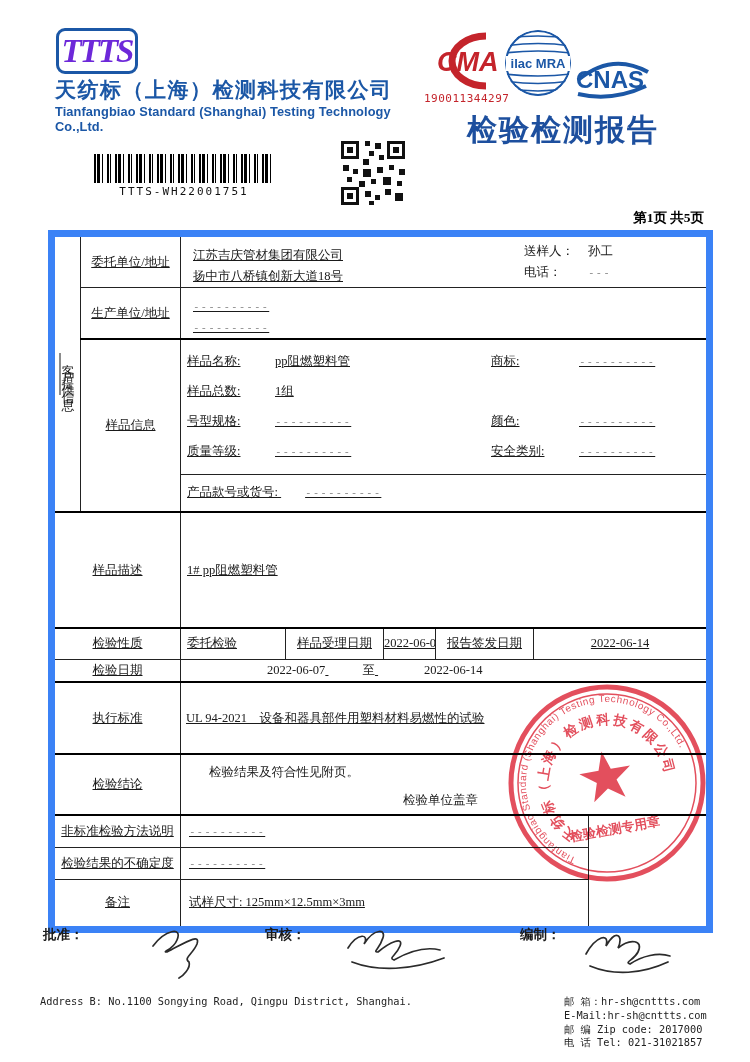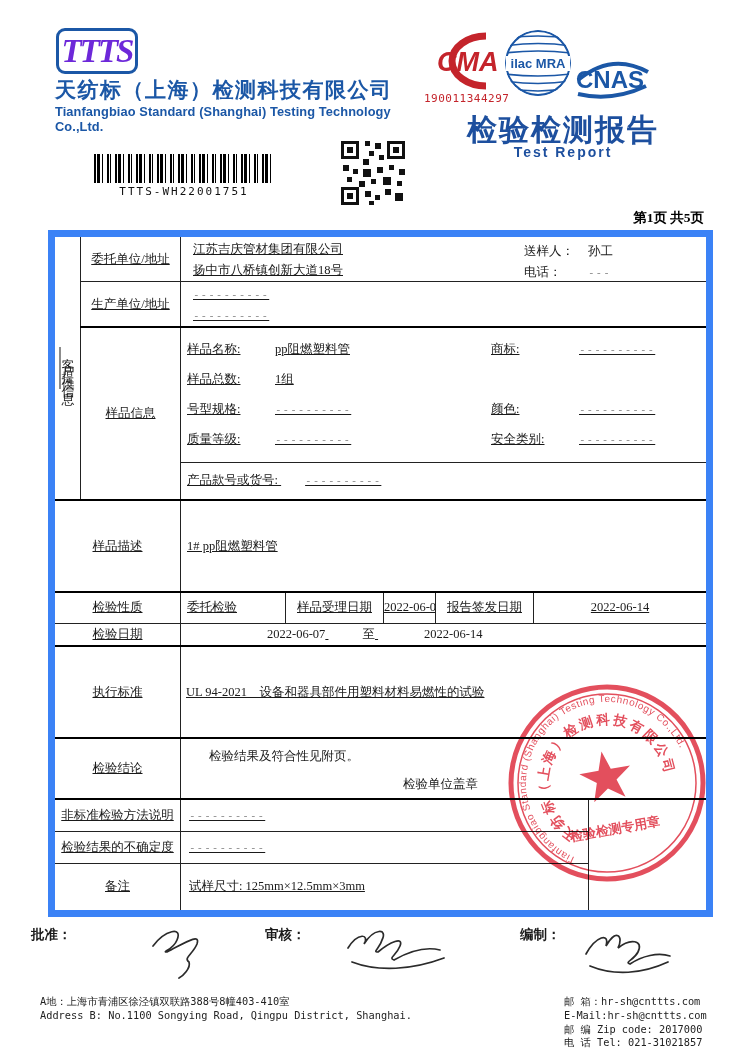--- a/index.html
+++ b/index.html
@@ -38,21 +38,21 @@
   table.report { position:absolute; left:48px; top:230px; width:658px; border-collapse:collapse; table-layout:fixed;
     border:7px solid #3b82f6;text-decoration:underline; }
   table.report td { border:1px solid #222; font-size:12.5px; vertical-align:middle; overflow:hidden; }
   tr.sec > td { border-top:2px solid #000; }
   td.vlabel { text-align:center; }
   .vtext { writing-mode:vertical-rl; letter-spacing:7px; font-size:13px; margin:0 auto; }
   td.flabel { text-align:center; }
   .pl { padding-left:12px; }
   .dash { color:#8a8a8a; letter-spacing:1px; font-family:"DejaVu Sans Mono",monospace; font-size:11px; }
   .cell-rel { position:relative; }
-  .two-line { line-height:21px; padding-top:2px; }
+  .two-line { line-height:21px; padding-top:8px; }
   .sender-block { position:absolute; left:343px; top:4px; line-height:21px; }
   .sender-block .lab { display:inline-block; width:58px; }
   .sender-block .val { display:inline-block; margin-left:6px; }
 
   .si-grid { display:grid; grid-template-columns:88px 216px 88px auto; padding:6px 0 6px 6px; height:100%;
     align-content:space-between; row-gap:0; }
   .si-grid > div { height:30px; display:flex; align-items:center; }
   .prod-row { padding-left:6px; }
   .prod-row .dash { margin-left:24px; }
 
@@ -120,21 +120,20 @@
 
   <div class="cnas-wrap">
     <svg width="76" height="50" viewBox="0 0 76 50">
       <path d="M4 30 Q38 2 74 22" fill="none" stroke="#1b57a6" stroke-width="4"></path>
       <text x="2" y="38" fill="#1b57a6" font-size="24" font-weight="bold" font-family="Liberation Sans,sans-serif">CNAS</text>
       <path d="M4 44 Q38 52 72 36" fill="none" stroke="#1b57a6" stroke-width="4"></path>
     </svg>
   </div>
 
   <div class="report-title">检验检测报告</div>
-  <div class="report-title-en">Test Report</div>
 
   <div class="barcode"></div>
   <div class="barcode-text">TTTS-WH22001751</div>
 
   <svg class="qr" width="68" height="68" viewBox="0 0 68 68">
     <rect x="0" y="0" width="68" height="68" fill="#fff"></rect>
     <g fill="#111">
       <rect x="2" y="2" width="18" height="18"></rect>
         <rect x="48" y="2" width="18" height="18"></rect>
         <rect x="2" y="48" width="18" height="18"></rect>
@@ -236,21 +235,21 @@
           <div class="dash">----------</div>
         </div>
       </td>
     </tr>
     <tr style="height:38px">
       <td colspan="6" class="prod-row">
         <span>产品款号或货号:</span>
         <span class="dash">----------</span>
       </td>
     </tr>
-    <tr class="sec" style="height:92px">
+    <tr class="sec" style="height:116px">
       <td colspan="2" class="flabel">样品描述</td>
       <td colspan="6">
         <div class="pl" style="padding-left:6px">1#  pp阻燃塑料管</div>
       </td>
     </tr>
     <tr class="sec" style="height:31px">
       <td colspan="2" class="flabel">检验性质</td>
       <td><span class="pl" style="padding-left:6px">委托检验</span></td>
       <td class="clabel">样品受理日期</td>
       <td class="cdate">2022-06-07</td>
@@ -258,21 +257,21 @@
       <td colspan="2" class="cdate" style="font-size:12.5px">2022-06-14</td>
     </tr>
     <tr style="height:23px">
       <td colspan="2" class="flabel">检验日期</td>
       <td colspan="6" class="date-range">
         <span>2022-06-07</span>
         <span style="margin-left:34px">至</span>
         <span style="margin-left:46px">2022-06-14</span>
       </td>
     </tr>
-    <tr class="sec" style="height:92px">
+    <tr class="sec" style="height:72px">
       <td colspan="2" class="flabel">执行标准</td>
       <td colspan="6">
         <div style="padding-left:5px">UL 94-2021　设备和器具部件用塑料材料易燃性的试验</div>
       </td>
     </tr>
     <tr class="sec" style="height:61px">
       <td colspan="2" class="flabel">检验结论</td>
       <td colspan="6" class="cell-rel">
         <div style="position:absolute;left:28px;top:9px">检验结果及符合性见附页。</div>
         <div class="seal-caption">检验单位盖章</div>
@@ -294,21 +293,21 @@
     <tr style="height:50px">
       <td colspan="2" class="flabel">备注</td>
       <td colspan="5">
         <span style="margin-left:8px">试样尺寸: 125mm×12.5mm×3mm</span>
       </td>
     </tr>
   </tbody>
     </table>
 
   <div class="sig-row">
-    <div class="sig-label" style="left:31px">批准：</div>
+    <div class="sig-label" style="left:43px">批准：</div>
     <svg class="sig-svg" style="left:145px" width="90" height="62" viewBox="0 0 90 62">
       <path d="M8 28 C20 12, 38 8, 32 22 C28 32, 16 34, 22 34 C38 26, 56 14, 52 26 C48 36, 38 40, 44 44 C46 50, 38 58, 34 60" fill="none" stroke="#2b2b2b" stroke-width="1.7" stroke-linecap="round"></path>
     </svg>
     <div class="sig-label" style="left:265px">审核：</div>
     <svg class="sig-svg" style="left:340px" width="115" height="62" viewBox="0 0 115 62">
       <path d="M8 30 C18 14, 30 16, 24 26 C34 10, 48 10, 42 22 C40 30, 32 34, 38 34 C50 24, 64 18, 60 28 C56 38, 48 40, 54 42 C68 34, 84 28, 100 32 M12 44 C38 54, 72 52, 104 40" fill="none" stroke="#2b2b2b" stroke-width="1.7" stroke-linecap="round"></path>
     </svg>
     <div class="sig-label" style="left:520px">编制：</div>
     <svg class="sig-svg" style="left:580px" width="100" height="62" viewBox="0 0 100 62">
       <path d="M6 36 C16 18, 30 14, 26 28 C36 10, 44 18, 38 30 C50 20, 64 22, 58 34 C54 42, 44 44, 50 46 C62 38, 78 34, 90 38 M10 48 C34 58, 62 56, 88 44" fill="none" stroke="#2b2b2b" stroke-width="1.7" stroke-linecap="round"></path>
@@ -328,21 +327,20 @@
       </text>
       <text font-size="13.5" font-weight="bold" letter-spacing="2.5">
         <textPath href="#stamp-cn-arc" startOffset="11%">天纺标（上海）检测科技有限公司</textPath>
       </text>
       <polygon points="102,70 108.2,88.5 127.7,88.7 112,100.2 117.9,118.8 102,107.5 86.1,118.8 92,100.2 76.3,88.7 95.8,88.5"></polygon>
       <text x="102" y="153" text-anchor="middle" font-size="13" font-weight="bold">检验检测专用章</text>
     </g>
   </svg>
 
   <div class="footer">
-    <div>A地：上海市青浦区徐泾镇双联路388号8幢403-410室</div>
     <div>Address B: No.1100 Songying Road, Qingpu District, Shanghai.</div>
     <div class="right-block">
       <div>邮 箱：hr-sh@cnttts.com</div>
       <div>E-Mail:hr-sh@cnttts.com</div>
       <div>邮 编 Zip code: 2017000</div>
       <div>电 话 Tel: 021-31021857</div>
     </div>
   </div>
 
 </div>

